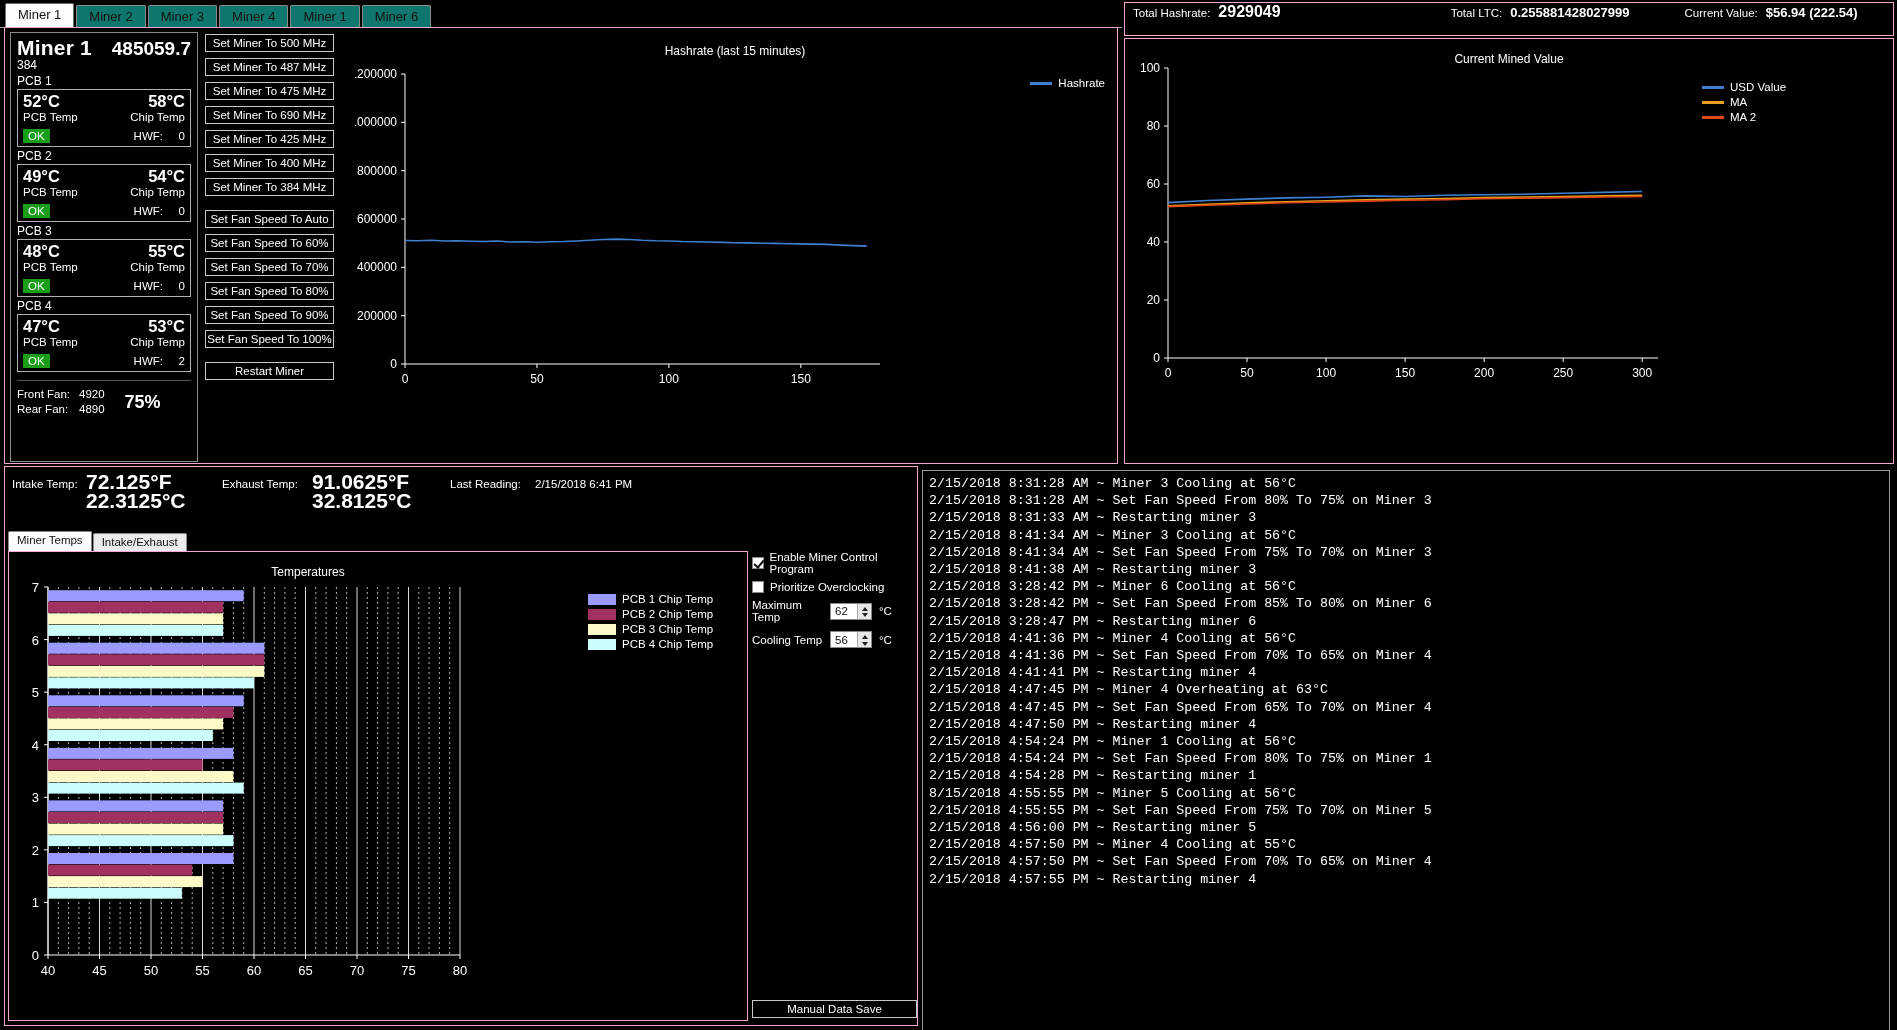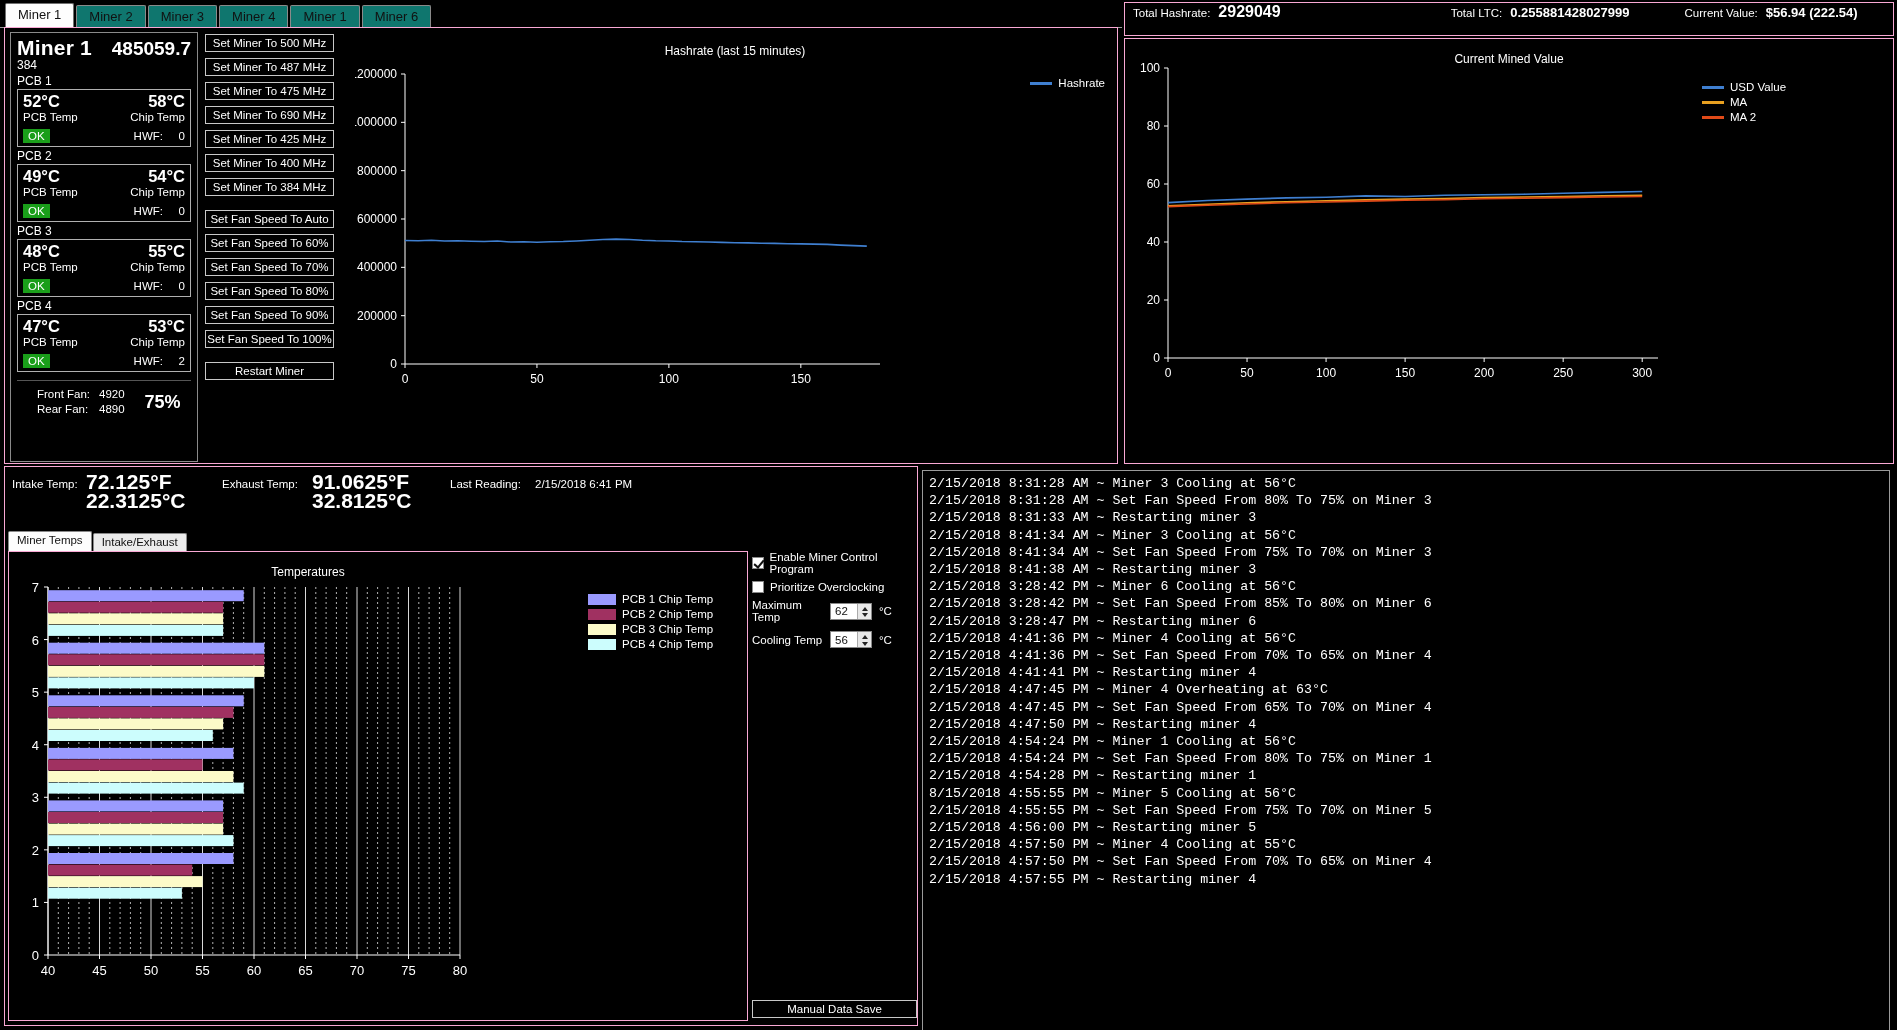--- a/index.html
+++ b/index.html
@@ -48,21 +48,21 @@
   .pcb-temps { display:flex; justify-content:space-between; align-items:baseline; }
   .pcb-temp-val { font-size:16.5px; font-weight:bold; }
   .pcb-temp-lab { font-size:11.5px; }
   .pcb-row2 { display:flex; justify-content:space-between; align-items:center; margin-top:6px;}
   .ok-badge { background:#1a9e1a; color:#fff; font-size:11.5px; padding:0 5px; line-height:14px;}
   .hwf { font-size:11.5px; }
   .hwf .num { display:inline-block; min-width:22px; text-align:right; }
   .fan-box { margin:8px 6px 0 6px; border-top:1px solid #555; padding-top:6px;
              display:flex; align-items:center; }
   .fan-lines { font-size:11.5px; line-height:15px; }
-  .fan-lines .lbl { display:inline-block; width:62px;margin-left:20px; }
+  .fan-lines .lbl { display:inline-block; width:62px; }
   .fan-pct { font-size:18px; font-weight:bold; margin-left:20px; }
 
   
   .cmdcol { position:absolute; left:205px; top:34px; width:145px; }
   .cmdbtn {
     display:block; width:129px; height:18px; margin-bottom:6px;
     background:#000; color:#fff; border:1px solid #c8c8c8;
     font-size:11.5px; line-height:16px; text-align:center; cursor:default;
     font-family:"Liberation Sans", sans-serif;
   }

